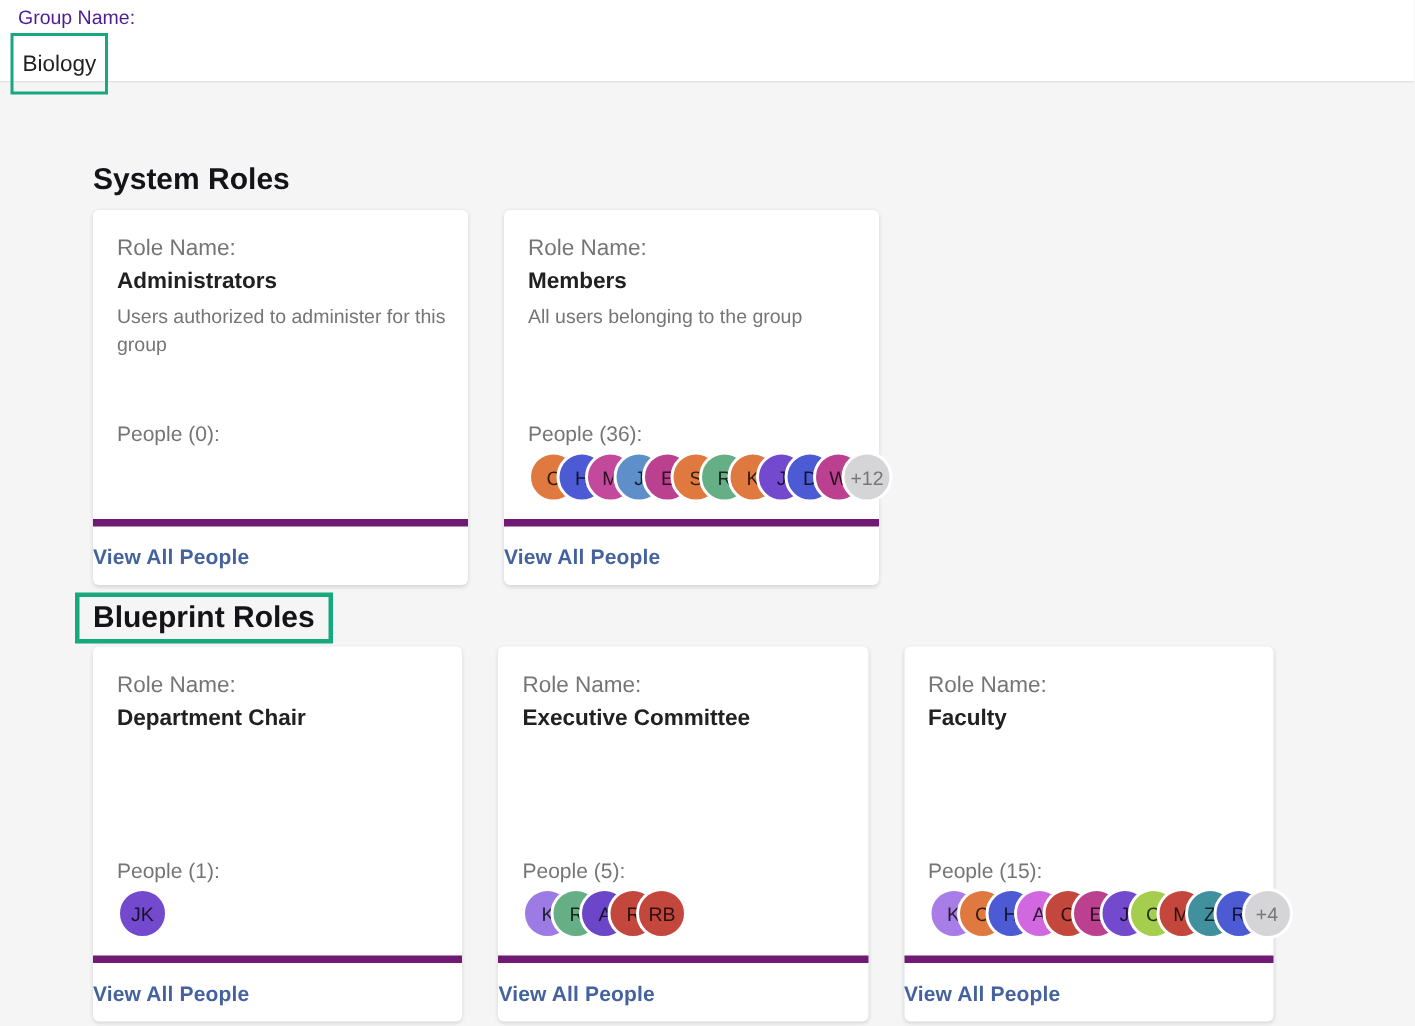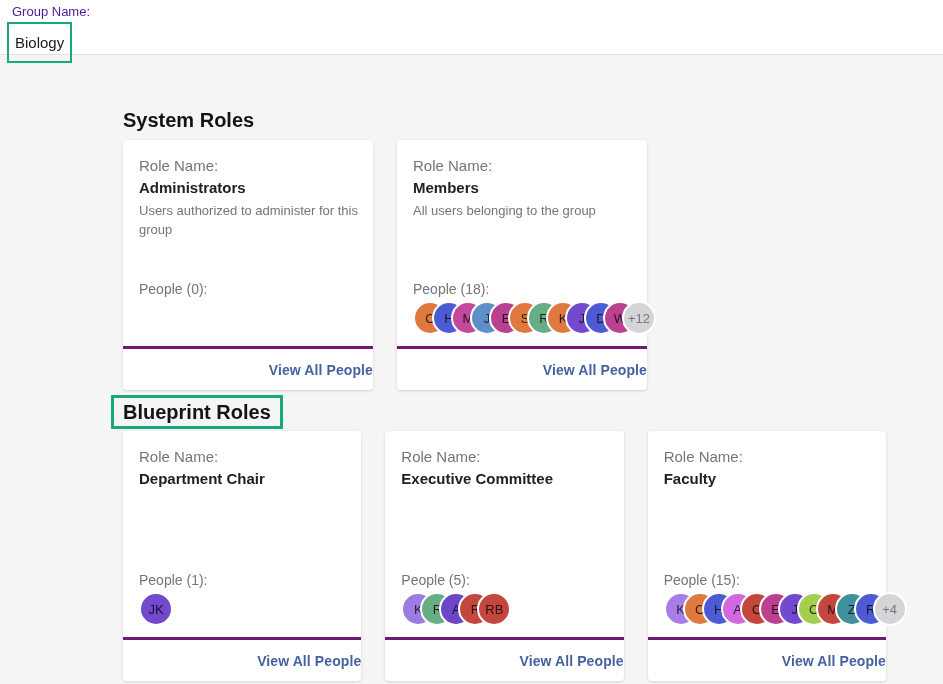--- a/index.html
+++ b/index.html
@@ -17,21 +17,21 @@
     display:inline-block; font-size:15px; color:#202124;
     border:2px solid #18A87E; padding:10px 6px; margin-left:-5px;
   }
   .tabs { position:absolute; left:383px; top:12px; display:flex; gap:44px; }
   .tab { font-size:15.5px; color:#2b2b2e; cursor:pointer; letter-spacing:0.2px; }
   .tab.active { color:#17171a; font-weight:600; }
   .tab .underline { display:none; height:3px; background:#3A5A78; border-radius:1px; margin-top:5px; }
   .tab.active .underline { display:block; }
 
   
-  .content { position:absolute; top:55px; left:0; width:849px; height:629px; padding-left:86px;margin-left:37px; }
+  .content { position:absolute; top:55px; left:0; width:849px; height:629px; padding-left:62px; }
   .section-title {
     font-size:20px; font-weight:700; color:#141418; line-height:26px;
   }
   .section-title.first { margin-top:52px; margin-bottom:7px; }
   .section-title.highlighted {
     display:inline-block; border:3px solid #18A87E; padding:1px 9px;
     margin:5px 0 2px -12px;
   }
   .cards-row { display:flex; gap:24px; }
 
@@ -46,21 +46,21 @@
   .avatars      { position:absolute; top:161px; left:16px; display:flex; }
   .avatar {
     width:34px; height:34px; border-radius:50%; border:2px solid #ffffff;
     display:flex; align-items:center; justify-content:center;
     font-size:13px; color:rgba(0,0,0,0.78); flex:0 0 auto;
   }
   .avatar + .avatar { margin-left:-15px; }
   .avatar.overflow { color:#77777b; }
   .card-footer {
     position:absolute; left:0; right:0; bottom:0; height:44px;
-    border-top:3px solid #701a75; display:flex; align-items:center; justify-content:flex-end;
+    border-top:5px solid #701a75; display:flex; align-items:center; justify-content:flex-start;
   }
   .view-all { font-size:14px; color:#44639E; font-weight:600; cursor:pointer; text-decoration:none; letter-spacing:0.1px; }
 </style>
 </head>
 <body>
 
 <div class="header">
   <div class="group-block">
     <div class="group-label">Group Name:</div>
     <div class="group-value">Biology</div>
@@ -75,21 +75,21 @@
         <div class="people-label">People (0):</div>
         <div class="avatars"></div>
         <div class="card-footer">
           <a class="view-all">View All People</a>
         </div>
       </div>
       <div class="card">
         <div class="card-label">Role Name:</div>
         <div class="card-title">Members</div>
         <div class="card-desc">All users belonging to the group</div>
-        <div class="people-label">People (18):</div>
+        <div class="people-label">People (36):</div>
         <div class="avatars">
           <div class="avatar" style="background: rgb(223, 121, 63);">C</div>
           <div class="avatar" style="background: rgb(76, 91, 212);">H</div>
           <div class="avatar" style="background: rgb(194, 73, 155);">M</div>
           <div class="avatar" style="background: rgb(95, 143, 200);">J</div>
           <div class="avatar" style="background: rgb(187, 65, 144);">E</div>
           <div class="avatar" style="background: rgb(223, 121, 63);">S</div>
           <div class="avatar" style="background: rgb(101, 174, 134);">R</div>
           <div class="avatar" style="background: rgb(223, 121, 63);">K</div>
           <div class="avatar" style="background: rgb(115, 73, 206);">J</div>

